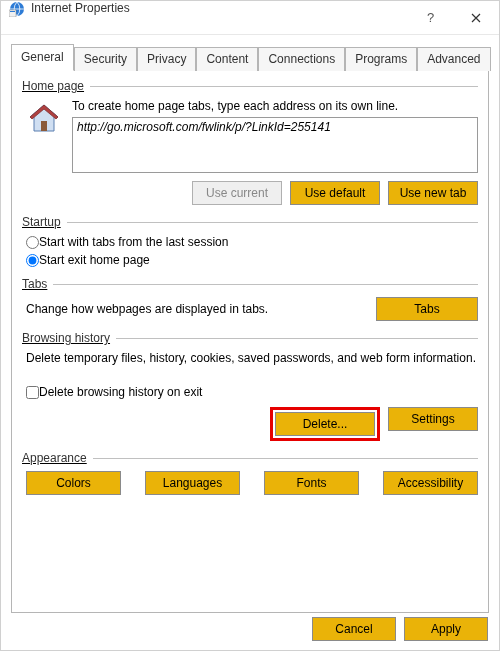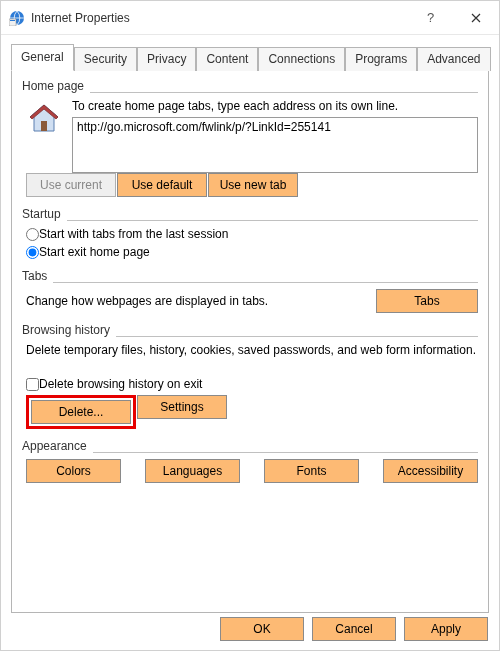--- a/index.html
+++ b/index.html
@@ -11,21 +11,20 @@
     background: #fff;
     width: 500px;
     height: 651px;
     overflow: hidden;
     border: 1px solid #d0d0d0;
   }
   
   .titlebar {
     height: 34px;
     display: flex;
-    align-items: center;
     padding: 0 0 0 8px;
     background: #fff;
     border-bottom: 1px solid #e8e8e8;
   }
   .titlebar .icon {
     width: 16px; height: 16px;
     margin-right: 6px;
   }
   .titlebar .title {
     flex: 1;
@@ -72,22 +71,23 @@
     border-top: none;
     height: 542px;
     position: relative;
   }
   
   .group {
     margin-bottom: 10px;
   }
   .group-header {
     display: flex;
-    align-items: flex-end;
+    align-items: center;
     margin-bottom: 6px;
+    text-decoration: underline;
   }
   .group-header .label {
     color: #333;
     padding-right: 6px;
   }
   .group-header .line {
     flex: 1;
     height: 1px;
     background: #c0c0c0;
   }
@@ -113,31 +113,33 @@
   .home-textarea {
     width: 100%;
     height: 56px;
     resize: none;
     font-family: "Segoe UI", Tahoma, sans-serif;
     font-size: 12px;
     padding: 2px 4px;
     border: 1px solid #9a9a9a;
     background: #fff;
     overflow-y: scroll;
+    font-style: italic;
   }
   .btn-row {
     display: flex;
-    gap: 1px;
-    margin-top: 0;
+    justify-content: flex-end;
+    gap: 8px;
+    margin-top: 8px;
   }
   .btn {
     min-width: 90px;
     height: 24px;
     border: 1px solid #8a8a8a;
-    background: #fdba74;
+    background: #eab308;
     font-family: inherit;
     font-size: 12px;
     padding: 0 10px;
     color: #000;
   }
   .btn:disabled {
     color: #888;
     background: #efefef;
     border-color: #b0b0b0;
   }
@@ -307,16 +309,15 @@
       <button class="btn">Colors</button>
       <button class="btn">Languages</button>
       <button class="btn">Fonts</button>
       <button class="btn">Accessibility</button>
     </div>
   </div>
 
 </div>
 
 <div class="dialog-buttons">
-  <button class="btn">OK</button>
   <button class="btn">Cancel</button>
   <button class="btn">Apply</button>
 </div>
 
 </body></html>

